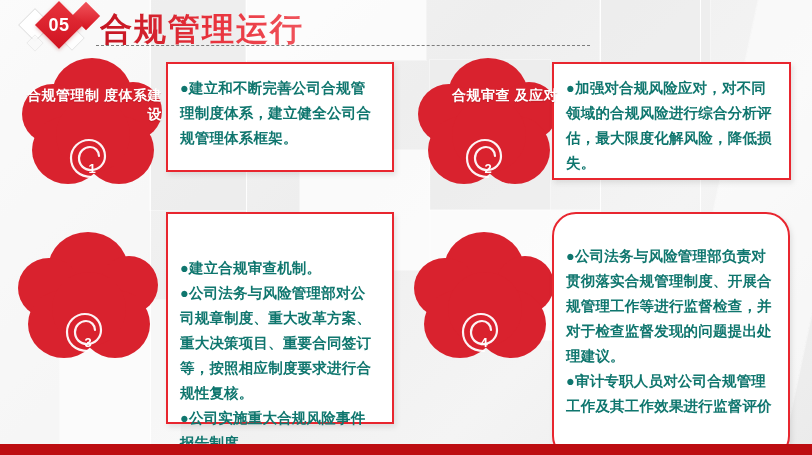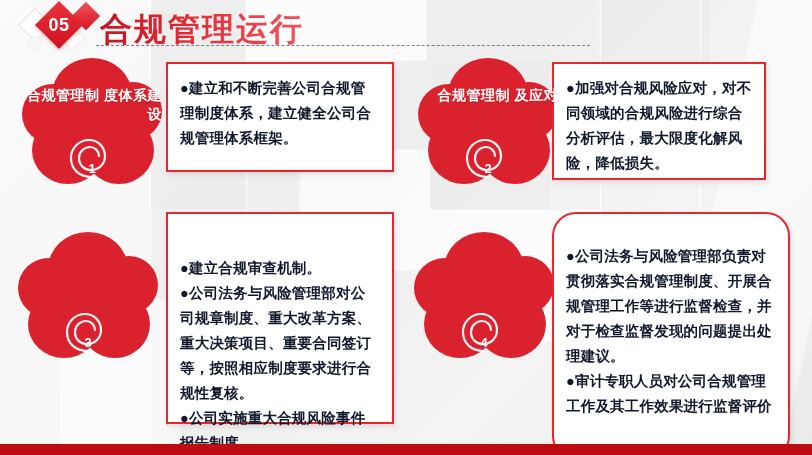--- a/index.html
+++ b/index.html
@@ -173,30 +173,30 @@
   
   .card {
     position: absolute;
     background: #ffffff;
     border: 2.5px solid #e8262f;
     box-sizing: border-box;
     box-shadow: 2px 3px 5px rgba(120,120,120,0.18);
     padding: 12px 12px 10px 12px;
   }
   .card-body {
-    color: #0f172a;
+    color: #0f766e;
     font-size: 14.5px;
     font-weight: bold;
     line-height: 25px;
     letter-spacing: 0.2px;
     white-space: pre-wrap;
   }
 
   #card-1 { left: 166px; top: 62px;  width: 228px; height: 110px; }
-  #card-2 { left: 552px; top: 62px;  width: 214px; height: 118px; }
+  #card-2 { left: 552px; top: 62px;  width: 239px; height: 118px; }
   #card-3 { left: 166px; top: 212px; width: 228px; height: 212px; }
   #card-4 { left: 552px; top: 212px; width: 238px; height: 248px; border-radius: 24px; }
 
   #badge-1 { left: 22px;  top: 58px;  }
   #badge-2 { left: 418px; top: 58px;  }
   #badge-3 { left: 18px;  top: 232px; }
   #badge-4 { left: 414px; top: 232px; }
 
   
   .bottom-bar {
@@ -259,21 +259,21 @@
     <div class="card-body">●建立和不断完善公司合规管理制度体系，建立健全公司合规管理体系框架。</div>
   </div>
 
   <div class="badge" id="badge-2">
     <div class="petal p1"></div>
     <div class="petal p2"></div>
     <div class="petal p3"></div>
     <div class="petal p4"></div>
     <div class="petal p5"></div>
     <div class="petal p6"></div>
-    <div class="badge-label">合规管理制
+    <div class="badge-label">合规审查
 及应对</div>
     <div class="spiral-wrap">
       <svg width="52" height="52" viewBox="0 0 52 52">
         <path d="M26 47 C13 47 5 39 5 28 C5 18 13 10 23 10 C32 10 39 17 39 26 C39 34 33 40 25 40 C18 40 13 35 13 28 C13 22 18 17 24 17 C29 17 33 21 33 26" fill="none" stroke="#ffffff" stroke-width="2.2" stroke-linecap="round" opacity="0.95"></path>
       </svg>
       <div class="spiral-num">2</div>
     </div>
   </div>
 
   <div class="card" id="card-2">

